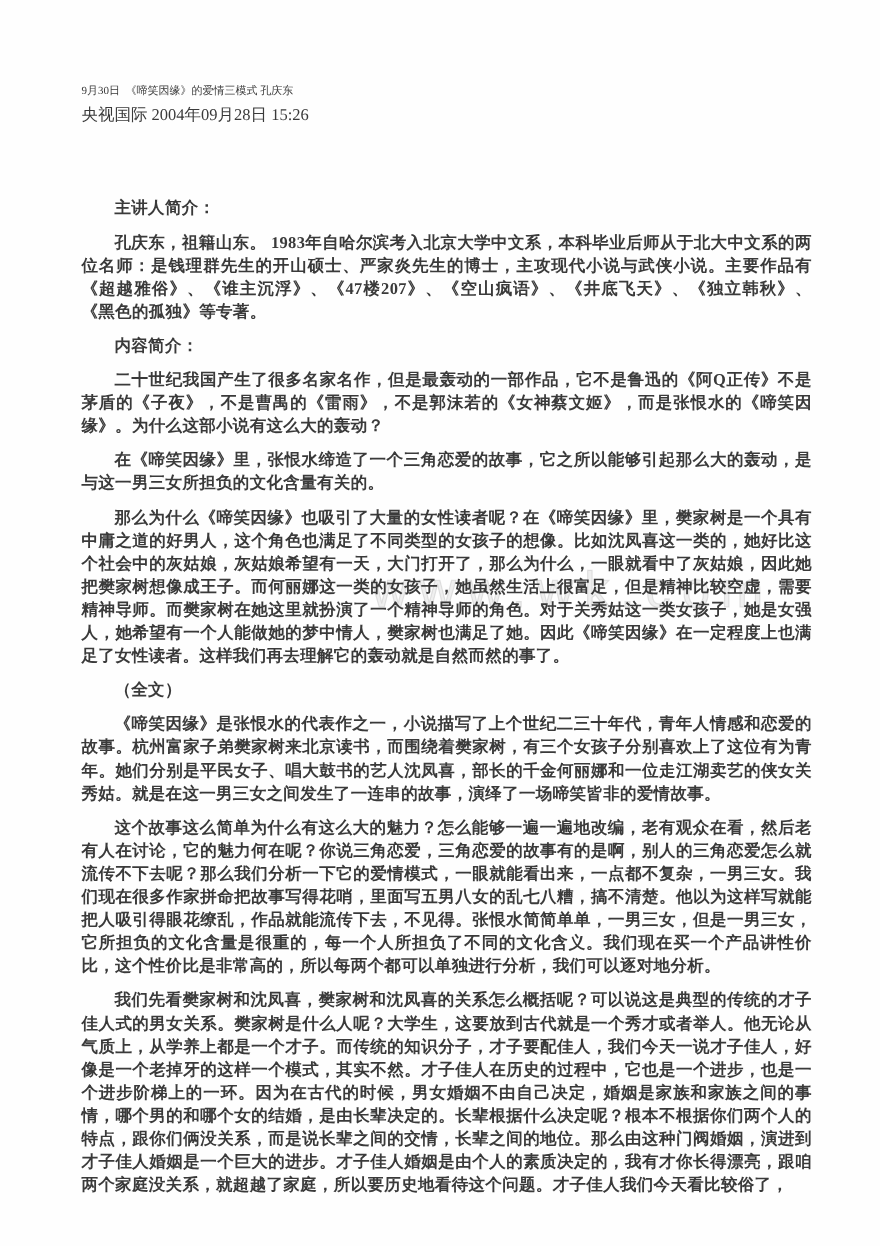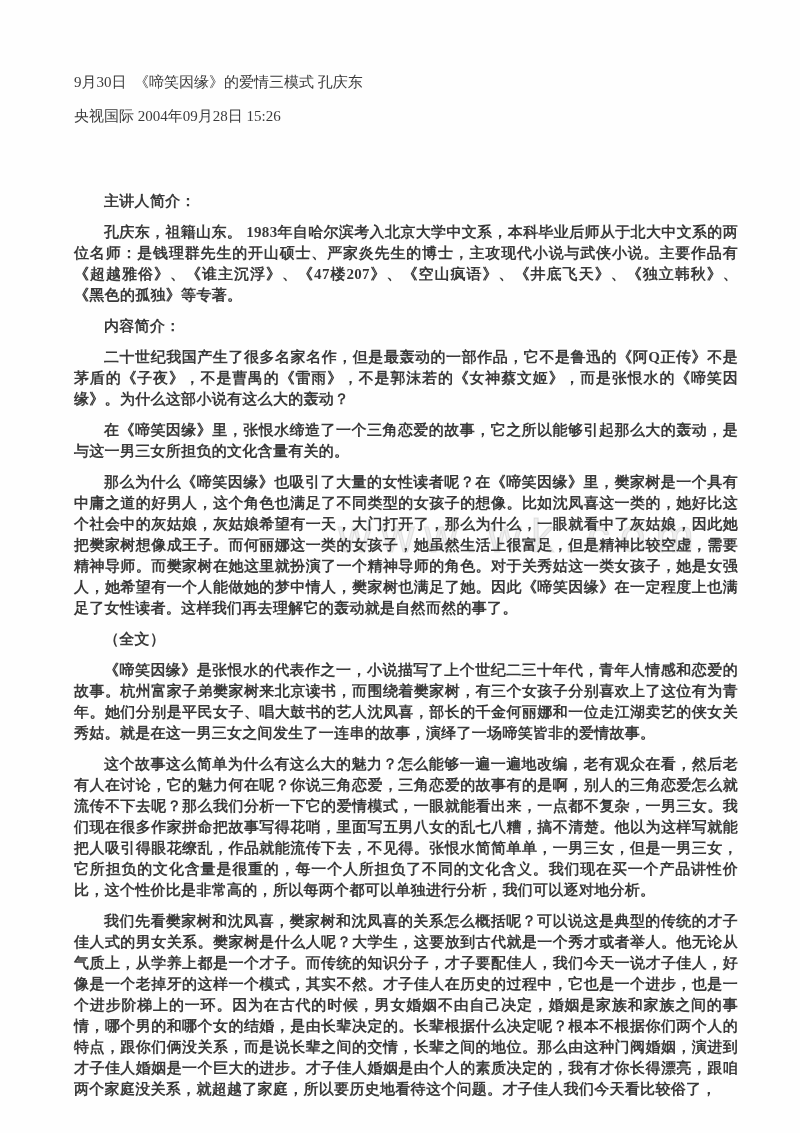--- a/index.html
+++ b/index.html
@@ -17,24 +17,24 @@
     font-family: "Liberation Serif", "DejaVu Serif", serif;
     color: #3a3a3a;
   }
   .content {
     position: relative;
     padding: 72px 62px 0 74px;
     box-sizing: border-box;
     width: 800px;
   }
   .article-title {
-    font-size: 15px;
+    font-size: 10px;
     line-height: 21px;
     white-space: pre-wrap;
-    margin: 0 0 13px 0;
+    margin: 0 0 2px 0;
   }
   .article-byline {
     font-size: 15px;
     line-height: 21px;
     white-space: pre-wrap;
     margin: 0 0 64px 0;
   }
   .body-sections p {
     font-size: 15px;
     line-height: 21px;

